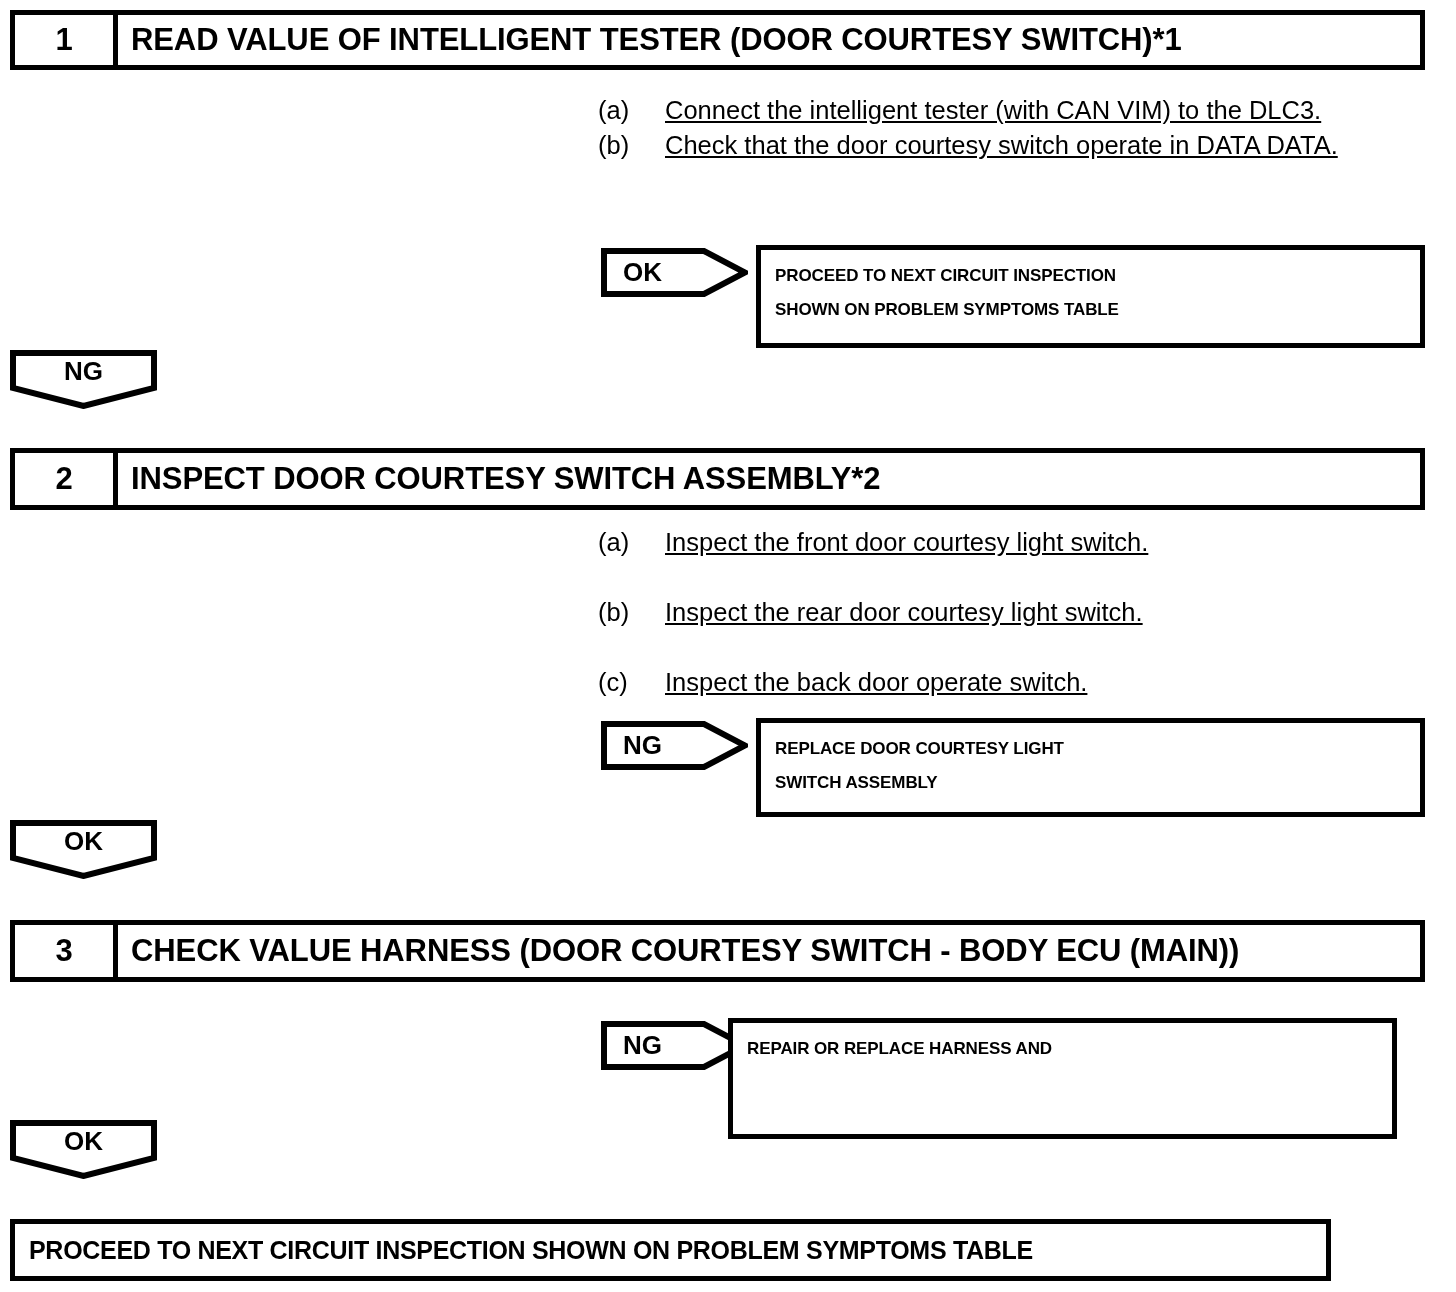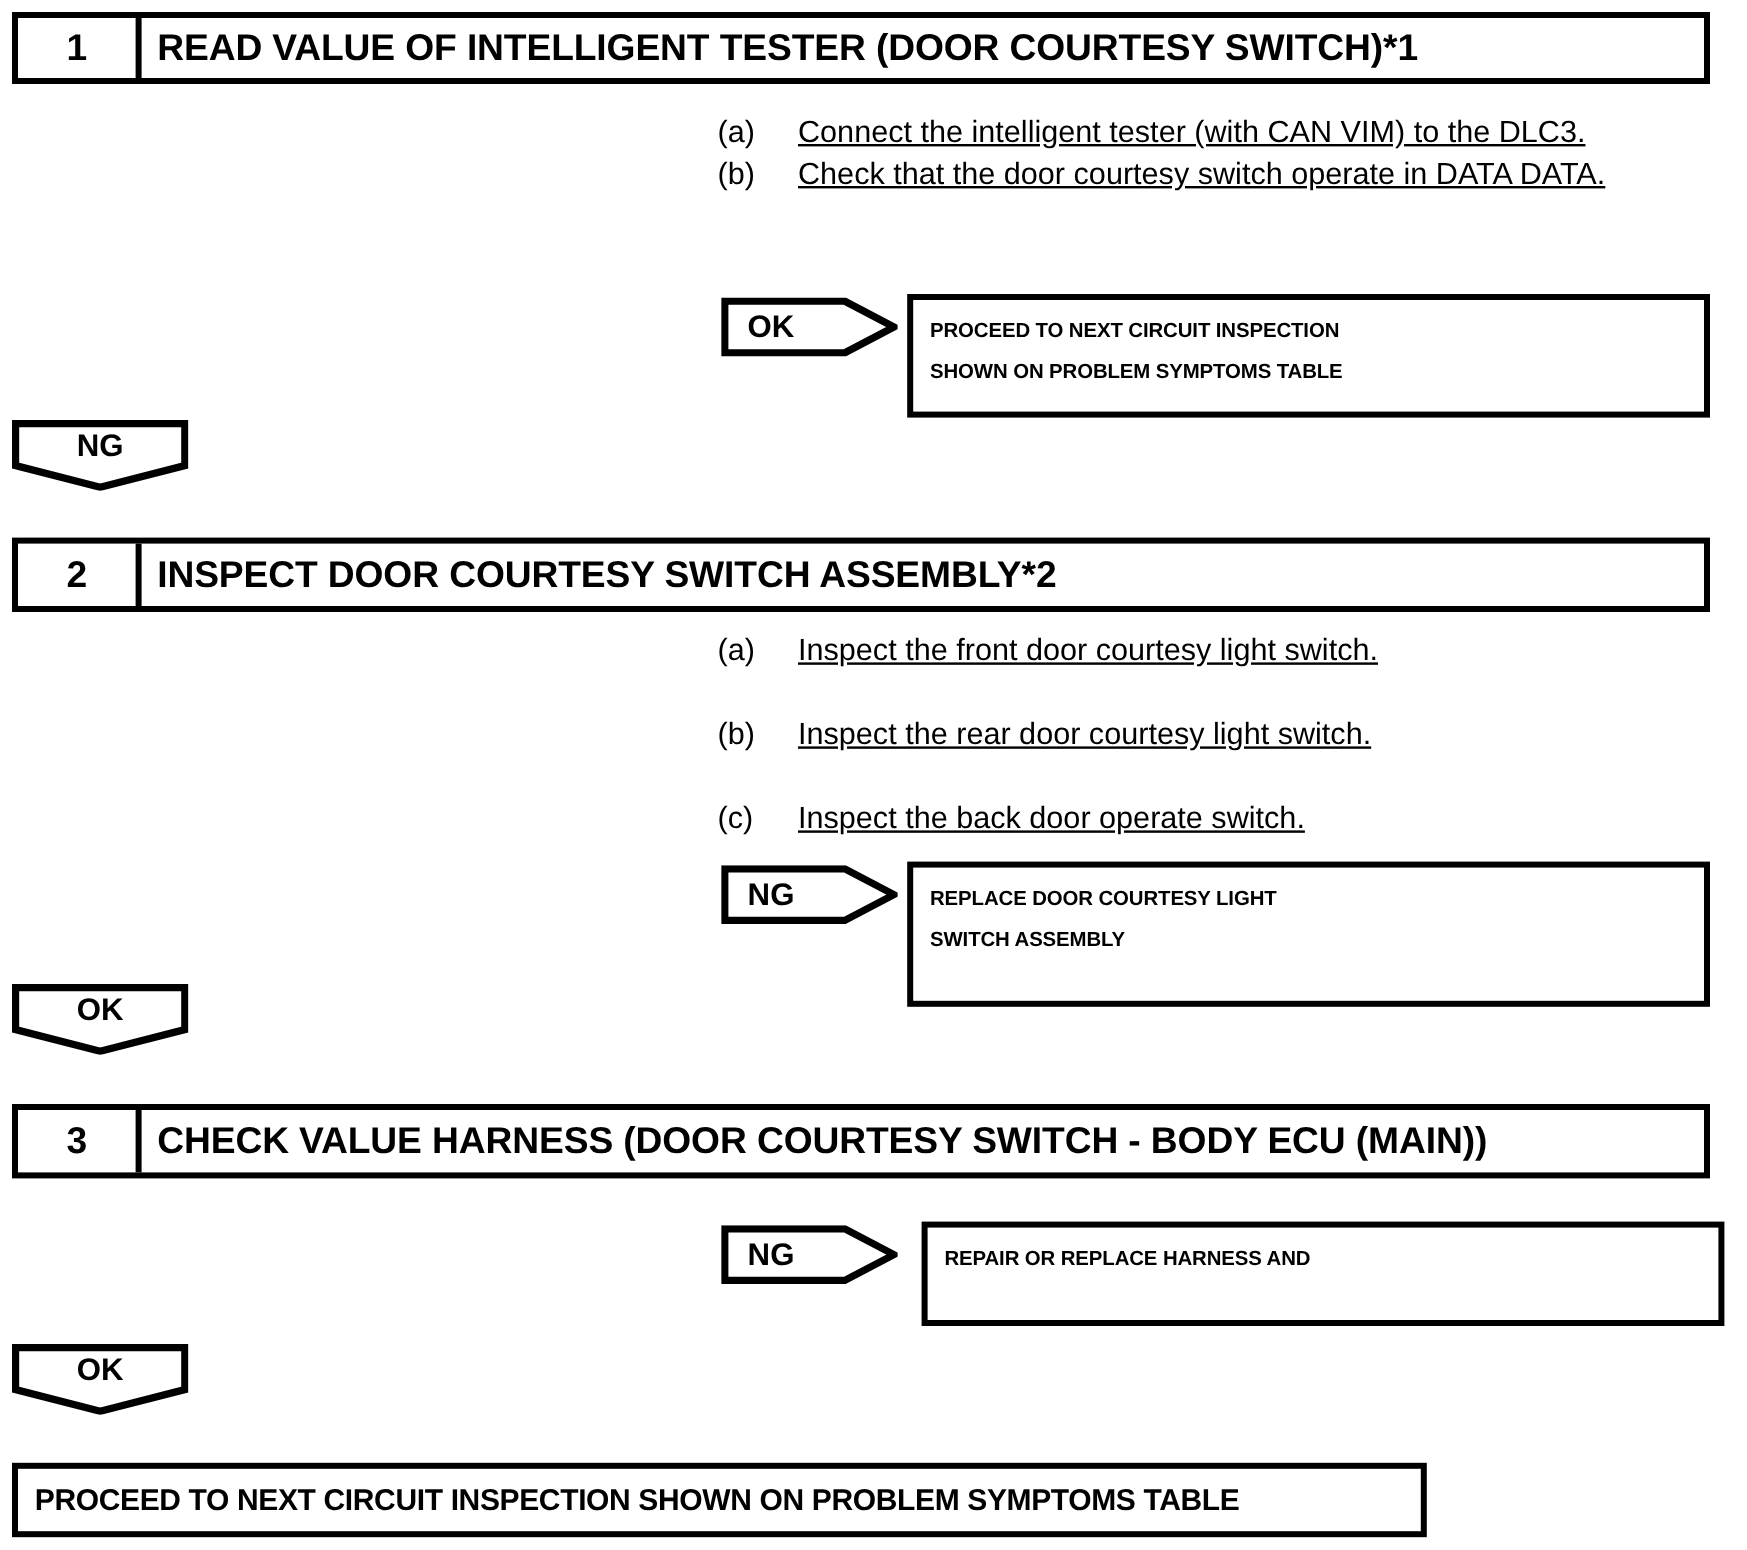--- a/index.html
+++ b/index.html
@@ -208,21 +208,21 @@
     </div>
   </div>
 
   <div class="arrow-right" style="left:601px; top:721px;">
     <svg width="147" height="49" viewBox="0 0 147 49">
       <polygon points="3,3 103,3 144,24.5 103,46 3,46" fill="#ffffff" stroke="#000000" stroke-width="6" stroke-linejoin="miter"></polygon>
     </svg>
     <span class="arrow-label">NG</span>
   </div>
 
-  <div class="result-box" style="left:756px; top:718px; width:669px; height:121px;">
+  <div class="result-box" style="left:756px; top:718px; width:669px; height:99px;">
     <span class="line">REPLACE DOOR COURTESY LIGHT</span>
     <span class="line">SWITCH ASSEMBLY</span>
   </div>
 
   <div class="arrow-down" style="left:10px; top:820px;">
     <svg width="147" height="59" viewBox="0 0 147 59">
       <polygon points="3,3 144,3 144,38 73.5,56 3,38" fill="#ffffff" stroke="#000000" stroke-width="6" stroke-linejoin="miter"></polygon>
     </svg>
     <span class="arrow-label">OK</span>
   </div>
@@ -232,28 +232,28 @@
     <div class="step-title">CHECK VALUE HARNESS (DOOR COURTESY SWITCH - BODY ECU (MAIN))</div>
   </div>
 
   <div class="arrow-right" style="left:601px; top:1021px;">
     <svg width="147" height="49" viewBox="0 0 147 49">
       <polygon points="3,3 103,3 144,24.5 103,46 3,46" fill="#ffffff" stroke="#000000" stroke-width="6" stroke-linejoin="miter"></polygon>
     </svg>
     <span class="arrow-label">NG</span>
   </div>
 
-  <div class="result-box" style="left:768px; top:1018px; width:669px; height:87px;">
+  <div class="result-box" style="left:728px; top:1018px; width:669px; height:121px;">
     <span class="line">REPAIR OR REPLACE HARNESS AND</span>
   </div>
 
   <div class="arrow-down" style="left:10px; top:1120px;">
     <svg width="147" height="59" viewBox="0 0 147 59">
       <polygon points="3,3 144,3 144,38 73.5,56 3,38" fill="#ffffff" stroke="#000000" stroke-width="6" stroke-linejoin="miter"></polygon>
     </svg>
     <span class="arrow-label">OK</span>
   </div>
 
-  <div class="final-box" style="left:10px; top:1219px; width:1179px; height:62px;">
+  <div class="final-box" style="left:10px; top:1219px; width:1321px; height:62px;">
     <span>PROCEED TO NEXT CIRCUIT INSPECTION SHOWN ON PROBLEM SYMPTOMS TABLE</span>
   </div>
 
 </div>
 
 </body></html>

